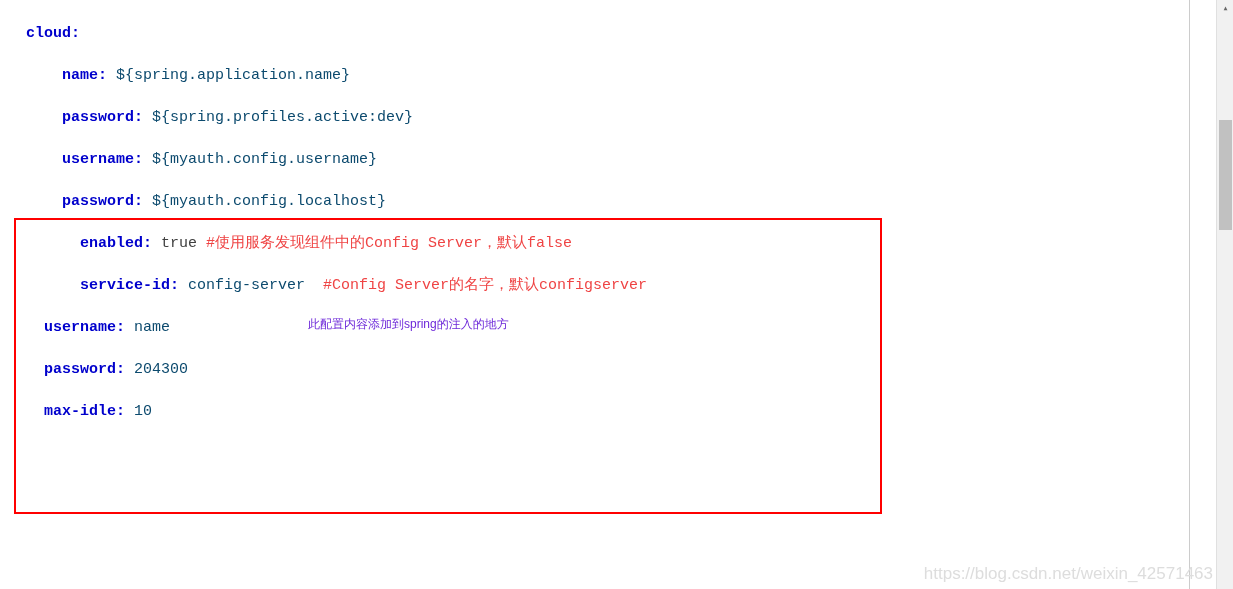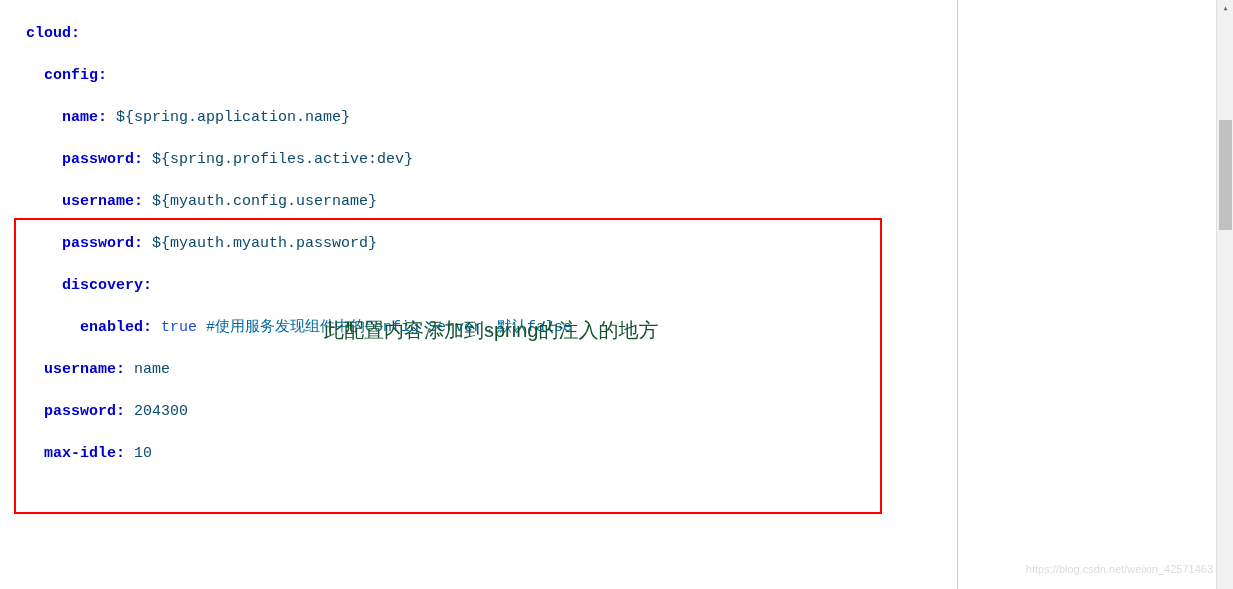--- a/index.html
+++ b/index.html
@@ -12,21 +12,21 @@
       font-size: 15px;
       line-height: 1.4;
       background: #fff;
       position: relative;
       width: 1233px;
       height: 589px;
       overflow: hidden;
     }
     .code-area {
       position: relative;
-      width: 958px;
+      width: 1190px;
       height: 100%;
       border-right: 1px solid #ccc;
       padding: 2px 8px;
       white-space: pre;
       color: #000;
     }
     .scrollbar-track {
       position: absolute;
       right: 0;
       top: 0;
@@ -56,72 +56,71 @@
       border-radius: 0;
     }
     .key {
       color: #0000cc;
       font-weight: bold;
     }
     .value {
       color: #0c4a6e;
     }
     .value-green {
-      color: #1d4ed8;
+      color: #404040;
     }
     .comment-green {
-      color: #0369a1;
+      color: #ef4444;
     }
     .red-box {
       position: absolute;
       border: 2px solid #ff0000;
       left: 14px;
       top: 218px;
       width: 868px;
       height: 296px;
       pointer-events: none;
     }
     .red-annotation {
       position: absolute;
-      color: #14532d;
+      color: #6d28d9;
       font-family: "SimSun", "宋体", sans-serif;
-      font-size: 20px;
-      left: 324px;
+      font-size: 12px;
+      left: 308px;
       top: 316px;
       pointer-events: none;
     }
     .watermark {
       position: absolute;
       right: 20px;
-      bottom: 12px;
+      bottom: 3px;
       color: #ddd;
       font-family: Arial, sans-serif;
-      font-size: 11px;
+      font-size: 17px;
       pointer-events: none;
     }
     .line {
       display: block;
     }
     .indent1 { padding-left: 18px; }
     .indent2 { padding-left: 36px; }
     .indent3 { padding-left: 54px; }
     .indent4 { padding-left: 72px; }
   </style>
 </head>
 <body>
 
 <div class="code-area">
 <span class="line indent1"><span class="key">cloud:</span></span>
-<span class="line indent2"><span class="key">config:</span></span>
 <span class="line indent3"><span class="key">name:</span><span class="value"> ${spring.application.name}</span></span>
 <span class="line indent3"><span class="key">password:</span><span class="value"> ${spring.profiles.active:dev}</span></span>
 <span class="line indent3"><span class="key">username:</span><span class="value"> ${myauth.config.username}</span></span>
-<span class="line indent3"><span class="key">password:</span><span class="value"> ${myauth.myauth.password}</span></span>
-<span class="line indent3"><span class="key">discovery:</span></span>
+<span class="line indent3"><span class="key">password:</span><span class="value"> ${myauth.config.localhost}</span></span>
 <span class="line indent4"><span class="key">enabled:</span><span class="value-green"> true</span><span class="comment-green"> #使用服务发现组件中的Config Server，默认false</span></span>
+<span class="line indent4"><span class="key">service-id:</span><span class="value"> config-server  </span><span class="comment-green">#Config Server的名字，默认configserver</span></span>
 <span class="line indent2"><span class="key">username:</span><span class="value"> name</span></span>
 <span class="line indent2"><span class="key">password:</span><span class="value"> 204300</span></span>
 <span class="line indent2"><span class="key">max-idle:</span><span class="value"> 10</span></span>
 
 
 
 
 
 
 

